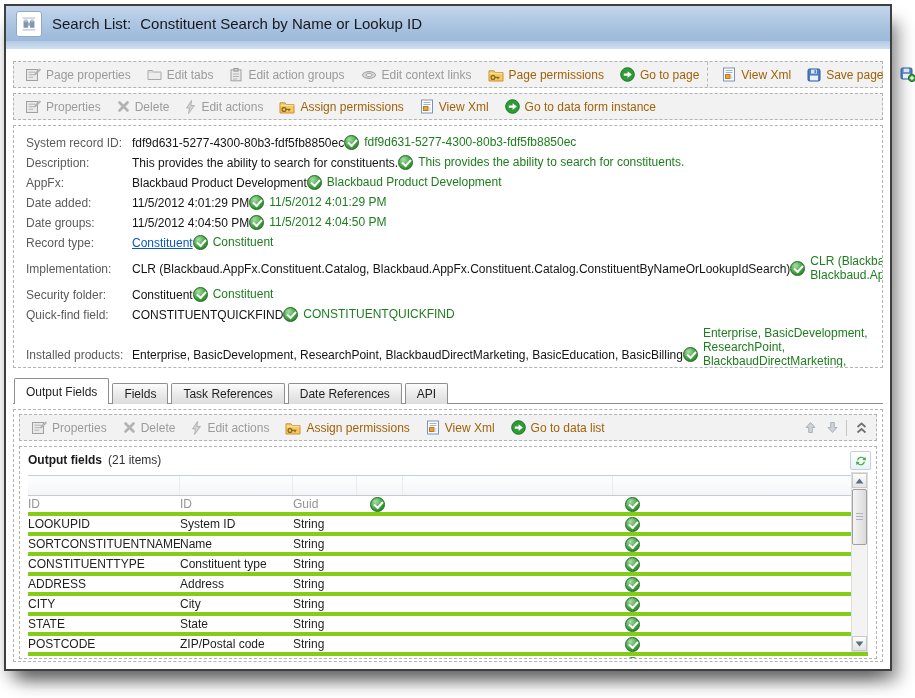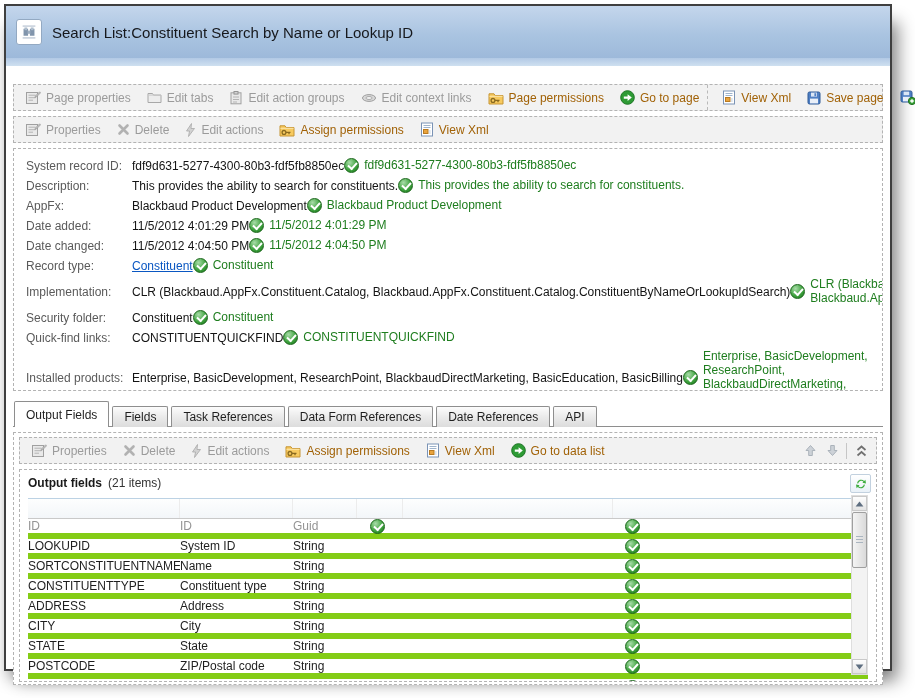--- a/index.html
+++ b/index.html
@@ -10,33 +10,33 @@
     position:relative; overflow:hidden;
   }
   [hidden]{display:none;}
   .window {
     position:absolute; left:4px; top:4px; width:888px; height:667px;
     border:2px solid #3f3f3f; background:#fff;
     box-shadow: 10px 14px 16px -4px rgba(0,0,0,0.45), -4px 14px 16px -8px rgba(0,0,0,0.35);
   }
   
   .titlebar {
-    height:52px; display:flex; align-items:center; padding:4px 10px;
+    height:35px; display:flex; align-items:center; padding:4px 10px;
     background:linear-gradient(180deg,#c4d6ec 0%,#aac4e1 55%,#9db9da 100%);
   }
   .titlebar-strip { height:8px; background:linear-gradient(180deg,#b2c9e5,#cfe0f0); }
   .title-icon {
     width:26px; height:26px; background:#fff; border:1px solid #93a9c2; border-radius:3px;
     display:flex; align-items:center; justify-content:center; flex-shrink:0;
   }
   .title-label { margin-left:10px; font-size:15px; color:#16181c; }
-  .title-value { font-size:15px; color:#16181c; }
+  .title-value { margin-left:9px; font-size:15px; color:#16181c; }
   
   .toolbar {
-    margin:18px 7px 0; height:27px; border:1px dashed #b3b3b3; background:#f2f2f2;
+    margin:12px 7px 0; height:27px; border:1px dashed #b3b3b3; background:#f2f2f2;
     display:flex; align-items:center; padding:0 4px;
   }
   .toolbar.second { margin-top:5px; }
   .tb-item { display:flex; align-items:center; gap:5px; padding:2px 8px; color:#a16207; white-space:nowrap; cursor:default; }
   .tb-item.disabled { color:#9b9b9b; }
   .tb-item .icn { display:inline-flex; align-items:center; }
   .tb-item:not(.grp-right) + .tb-item.grp-right {
     margin-left:auto; border-left:1px dashed #b9b9b9; padding-left:14px; align-self:stretch;
   }
   .tb-ctrl { display:inline-flex; align-items:center; justify-content:center; width:22px; height:20px; cursor:default; }
@@ -83,21 +83,21 @@
   }
   .table { margin-top:4px; border-top:1px solid #bcd2e4; }
   .thead { display:flex; height:20px; align-items:center; background:linear-gradient(#fdfefe,#f3f6f9); border-bottom:1px solid #c9c9c9; color:#333; }
   .hc { padding:0 4px 0 0; border-right:1px solid #ececec; height:100%; display:flex; align-items:center; white-space:nowrap; }
   .thead .hc:nth-child(1){ width:152px; }
   .thead .hc:nth-child(2){ width:113px; }
   .thead .hc:nth-child(3){ width:64px; }
   .thead .hc:nth-child(4){ width:46px; }
   .thead .hc:nth-child(5){ width:210px; }
   .thead .hc:nth-child(6){ flex:1; border-right:none; }
-  .grow { display:flex; height:20px; align-items:flex-start; border-bottom:6px solid #84cc16; background:#fff; }
+  .grow { display:flex; height:20px; align-items:center; border-bottom:4px solid #84cc16; background:#fff; }
   .grow .c { white-space:nowrap; overflow:hidden; }
   .grow .c:nth-child(1){ width:152px; }
   .grow .c:nth-child(2){ width:113px; }
   .grow .c:nth-child(3){ width:64px; }
   .grow .c:nth-child(4){ width:46px; }
   .grow .c:nth-child(5){ width:210px; }
   .grow .c:nth-child(6){ flex:1; }
   .grow .c4 .check { margin-left:13px; display:block; }
   .grow .c6 .check { margin-left:12px; display:block; }
   .grow.muted .c { color:#949494; }
@@ -283,20 +283,29 @@
             <rect x="1.5" y="1" width="11" height="13" fill="#ffffff" stroke="#7a93b5"></rect>
             <line x1="3.5" y1="3.5" x2="10.5" y2="3.5" stroke="#9fb4cc"></line>
             <line x1="3.5" y1="5.5" x2="10.5" y2="5.5" stroke="#9fb4cc"></line>
             <rect x="3.5" y="7.5" width="4.5" height="4" fill="#e8a33d" stroke="#b97a20"></rect>
             <line x1="9.3" y1="9" x2="10.5" y2="9" stroke="#9fb4cc"></line>
             <line x1="9.3" y1="11" x2="10.5" y2="11" stroke="#9fb4cc"></line>
           </svg>
         </span>
         <span>View Xml</span>
       </div>
+      <div class="tb-item">
+        <span class="icn">
+          <svg width="15" height="15" viewBox="0 0 15 15">
+            <circle cx="7.5" cy="7.5" r="6.8" fill="#2e9b35" stroke="#1c7423"></circle>
+            <path d="M3.8 6.4 h3.8 V4.3 L11.8 7.6 7.6 10.9 V8.8 H3.8z" fill="#ffffff"></path>
+          </svg>
+        </span>
+        <span>Go to data form instance</span>
+      </div>
   </div>
 
   <div class="props-panel">
     <div class="prop-row">
         <span class="prop-label">System record ID:</span>
         <span class="prop-value">fdf9d631-5277-4300-80b3-fdf5fb8850ec</span>
 
         <span class="prop-installed" hidden="">
           <span class="check"></span>
           <span class="yes-text">fdf9d631-5277-4300-80b3-fdf5fb8850ec</span>
@@ -323,21 +332,21 @@
       <div class="prop-row">
         <span class="prop-label">Date added:</span>
         <span class="prop-value">11/5/2012 4:01:29 PM</span>
 
         <span class="prop-installed" hidden="">
           <span class="check"></span>
           <span class="yes-text">11/5/2012 4:01:29 PM</span>
         </span>
       </div>
       <div class="prop-row">
-        <span class="prop-label">Date changed:</span>
+        <span class="prop-label">Date groups:</span>
         <span class="prop-value">11/5/2012 4:04:50 PM</span>
 
         <span class="prop-installed" hidden="">
           <span class="check"></span>
           <span class="yes-text">11/5/2012 4:04:50 PM</span>
         </span>
       </div>
       <div class="prop-row">
         <span class="prop-label">Record type:</span>
 
@@ -359,21 +368,21 @@
       <div class="prop-row">
         <span class="prop-label">Security folder:</span>
         <span class="prop-value">Constituent</span>
 
         <span class="prop-installed" hidden="">
           <span class="check"></span>
           <span class="yes-text">Constituent</span>
         </span>
       </div>
       <div class="prop-row">
-        <span class="prop-label">Quick-find links:</span>
+        <span class="prop-label">Quick-find field:</span>
         <span class="prop-value">CONSTITUENTQUICKFIND</span>
 
         <span class="prop-installed" hidden="">
           <span class="check"></span>
           <span class="yes-text">CONSTITUENTQUICKFIND</span>
         </span>
       </div>
       <div class="prop-row">
         <span class="prop-label">Installed products:</span>
         <span class="prop-value">Enterprise, BasicDevelopment, ResearchPoint, BlackbaudDirectMarketing, BasicEducation, BasicBilling</span>
@@ -387,23 +396,20 @@
 
   <div class="tabstrip">
     <div class="tab active">
         <span>Output Fields</span>
       </div>
       <div class="tab">
         <span>Fields</span>
       </div>
       <div class="tab">
         <span>Task References</span>
-      </div>
-      <div class="tab">
-        <span>Data Form References</span>
       </div>
       <div class="tab">
         <span>Date References</span>
       </div>
       <div class="tab">
         <span>API</span>
       </div>
   </div>
 
   <div class="tabpanel">

